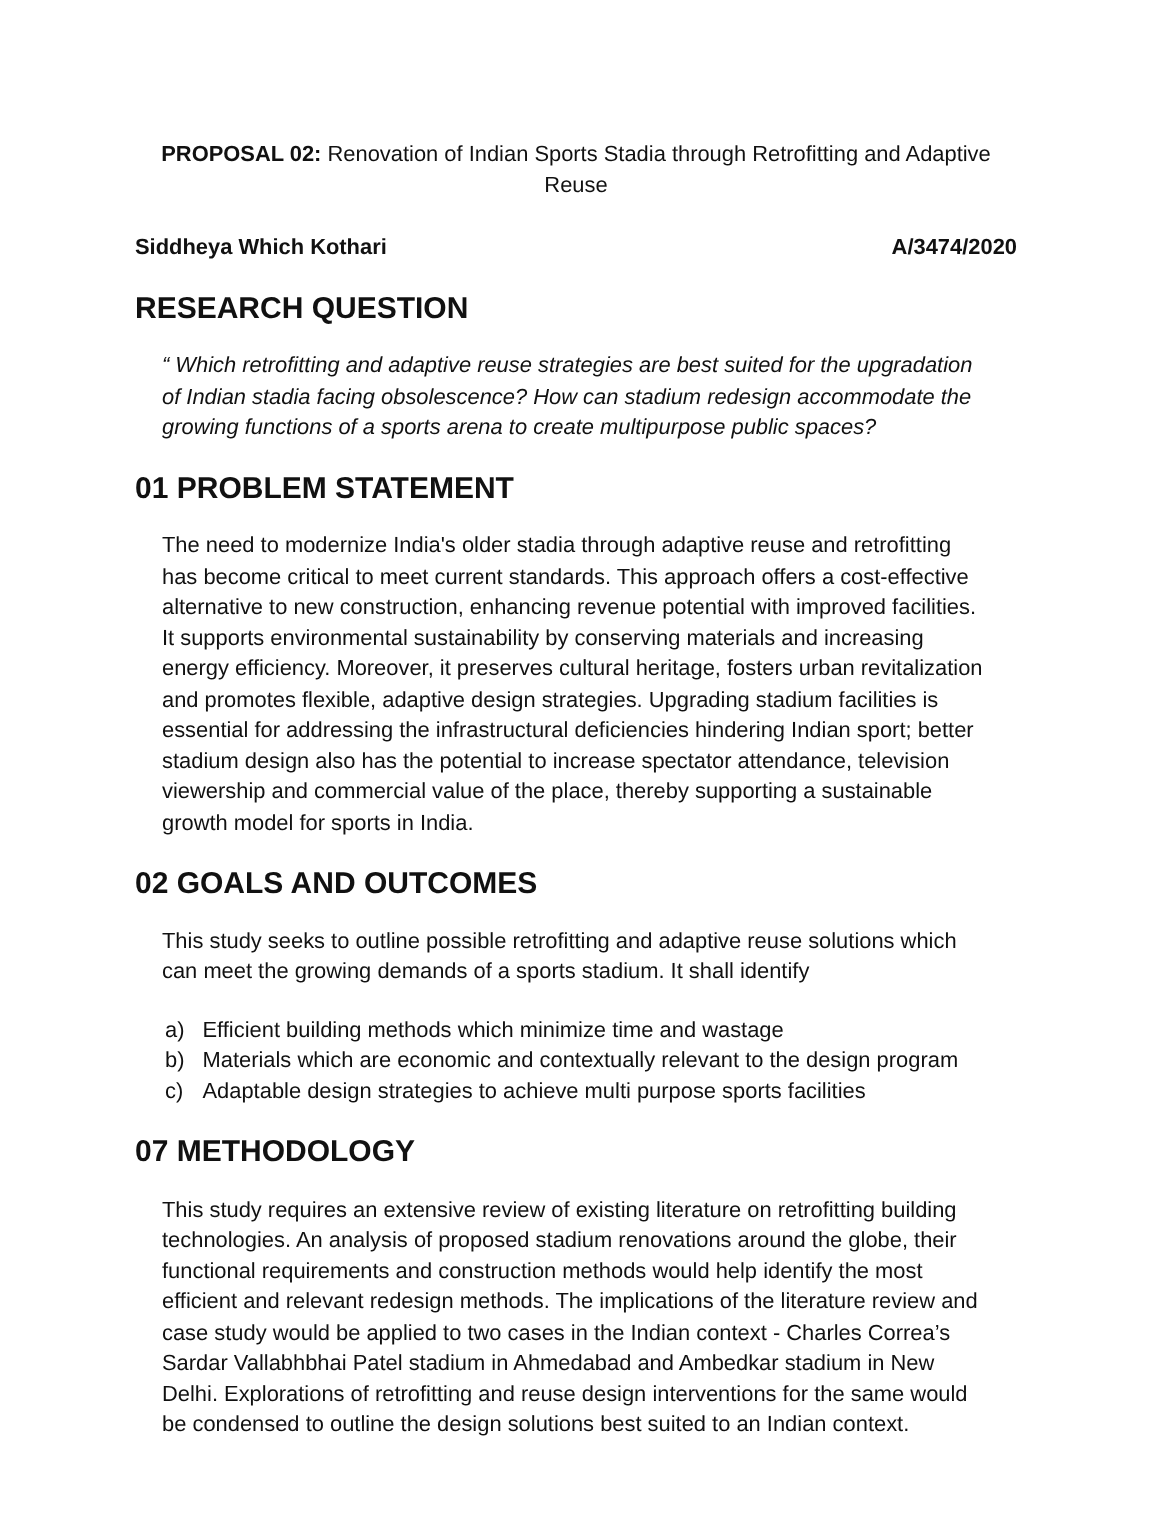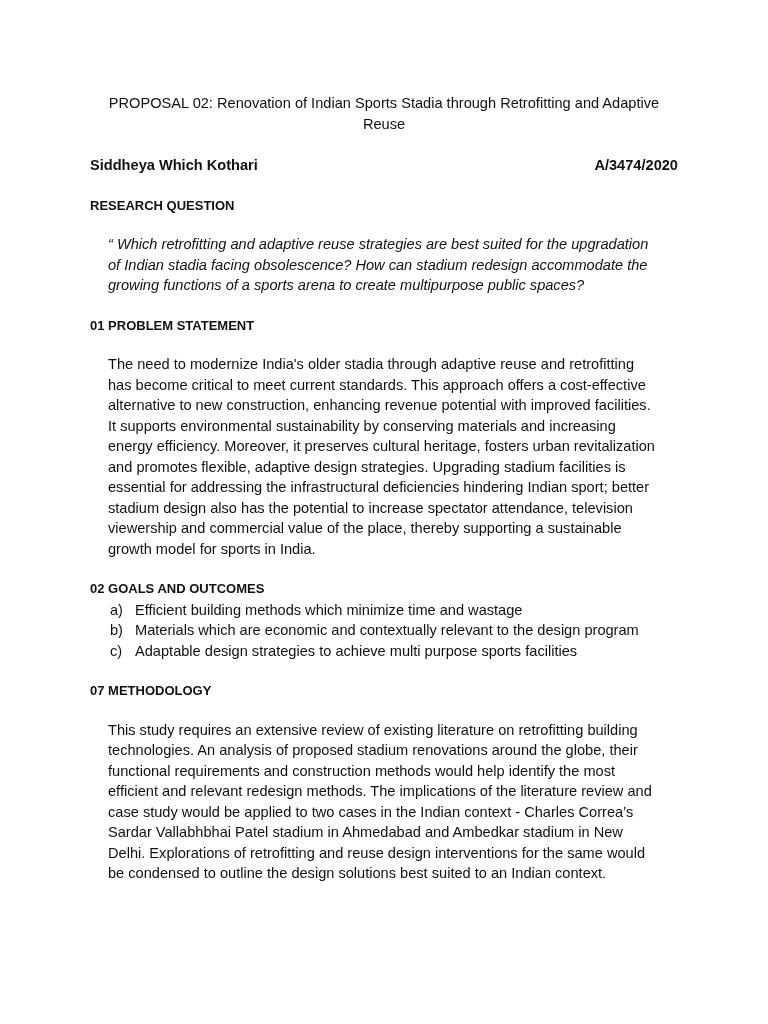--- a/index.html
+++ b/index.html
@@ -23,34 +23,34 @@
       font-size: 14.6px;
       line-height: 20.5px;
     }
     .title {
       text-align: center;
       margin: 0;
       font-weight: normal;
       font-size: 14.6px;
       line-height: 20.5px;
     }
-    .title b { font-weight: normal; }
+    .title b { font-weight: bold; }
     .author-row {
       display: flex;
       justify-content: space-between;
       font-weight: bold;
       margin-top: 21px;
     }
     .section {
       margin-top: 20px;
     }
     .section-heading {
       font-weight: bold;
       margin: 0;
-      font-size: 13px;
+      font-size: 20px;
       line-height: 20.5px;
     }
     .section-text {
       margin: 18px;
     }
     .italic {
       font-style: italic;
     }
     .list {
       list-style: none;
@@ -85,20 +85,21 @@
     <p class="section-text italic">“ Which retrofitting and adaptive reuse strategies are best suited for the upgradation of Indian stadia facing obsolescence? How can stadium redesign accommodate the growing functions of a sports arena to create multipurpose public spaces?</p>
   </div>
 
   <div class="section">
     <h2 class="section-heading">01 PROBLEM STATEMENT</h2>
     <p class="section-text">The need to modernize India's older stadia through adaptive reuse and retrofitting has become critical to meet current standards. This approach offers a cost-effective alternative to new construction, enhancing revenue potential with improved facilities. It supports environmental sustainability by conserving materials and increasing energy efficiency. Moreover, it preserves cultural heritage, fosters urban revitalization and promotes flexible, adaptive design strategies. Upgrading stadium facilities is essential for addressing the infrastructural deficiencies hindering Indian sport; better stadium design also has the potential to increase spectator attendance, television viewership and commercial value of the place, thereby supporting a sustainable growth model for sports in India.</p>
   </div>
 
   <div class="section">
     <h2 class="section-heading">02 GOALS AND OUTCOMES</h2>
+    <p class="section-text">This study seeks to outline possible retrofitting and adaptive reuse solutions which can meet the growing demands of a sports stadium. It shall identify</p>
     <ul class="list">
       <li>
         <span class="marker">a)</span>
         <span>Efficient building methods which minimize time and wastage</span>
       </li>
       <li>
         <span class="marker">b)</span>
         <span>Materials which are economic and contextually relevant to the design program</span>
       </li>
       <li>

